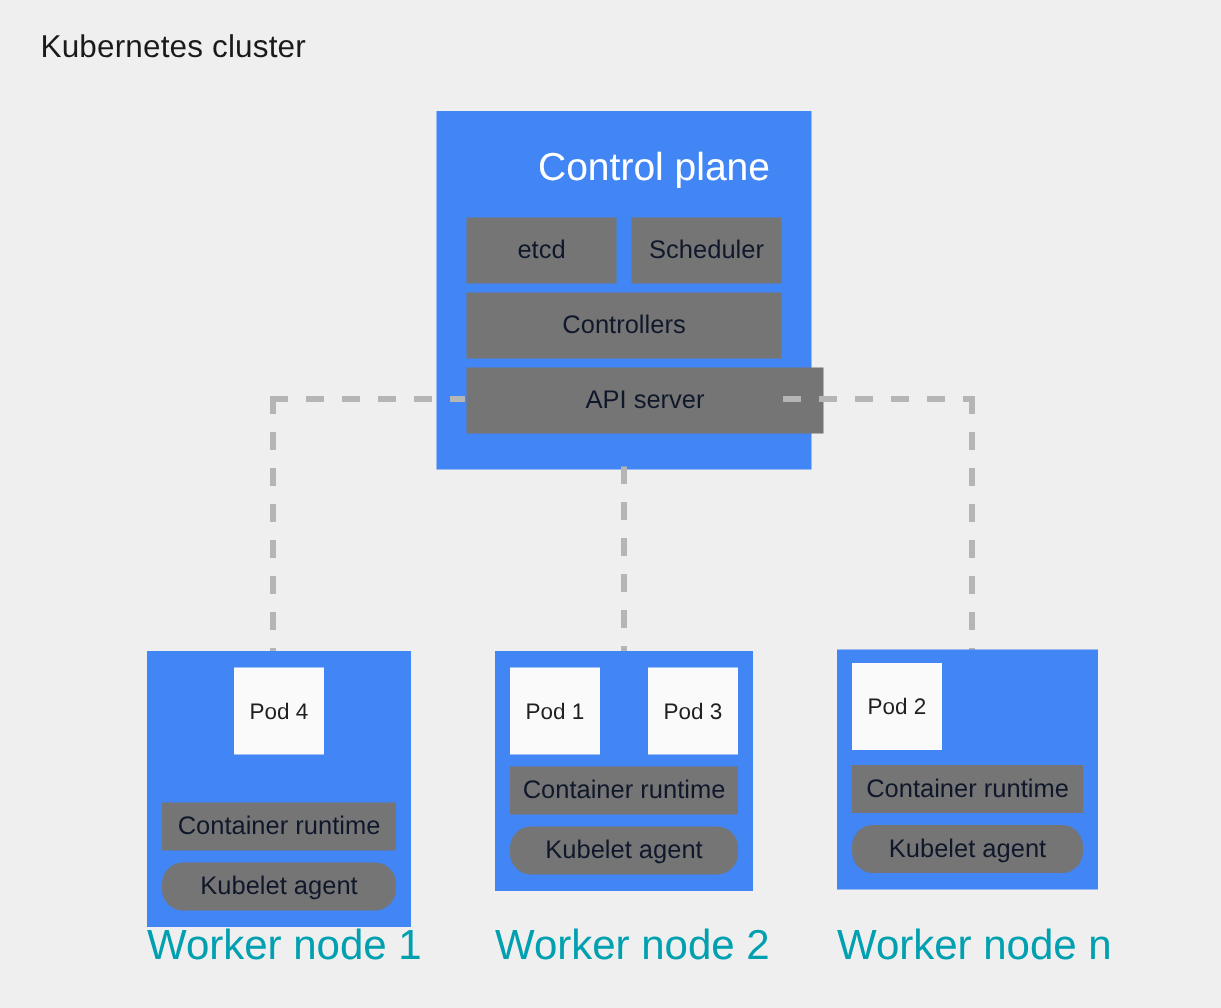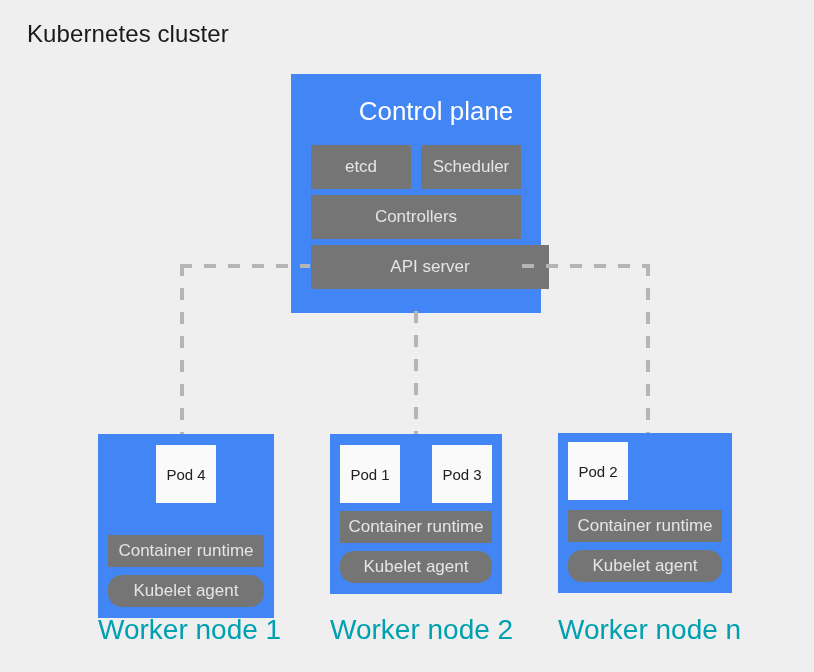--- a/index.html
+++ b/index.html
@@ -17,21 +17,21 @@
     position: relative;
     width: 814px;
     height: 672px;
   }
 
   
   .page-title {
     position: absolute;
     left: 27px;
     top: 20px;
-    font-size: 24px;
+    font-size: 21px;
     color: #1a1a1a;
     font-weight: 400;
     letter-spacing: 0.1px;
     white-space: nowrap;
   }
 
   
   .control-plane {
     position: absolute;
     left: 291px;
@@ -52,21 +52,21 @@
     font-weight: 400;
     padding-left: 20px;
   }
   .cp-row {
     position: absolute;
     display: flex;
     gap: 10px;
   }
   .gray-chip {
     background: #757575;
-    color: #e5e5e5;
+    color: #0f172a;
     display: flex;
     align-items: center;
     justify-content: center;
     font-size: 17px;
     font-weight: 400;
     box-sizing: border-box;
   }
   .cp-row-1 {
     left: 20px;
     top: 71px;

